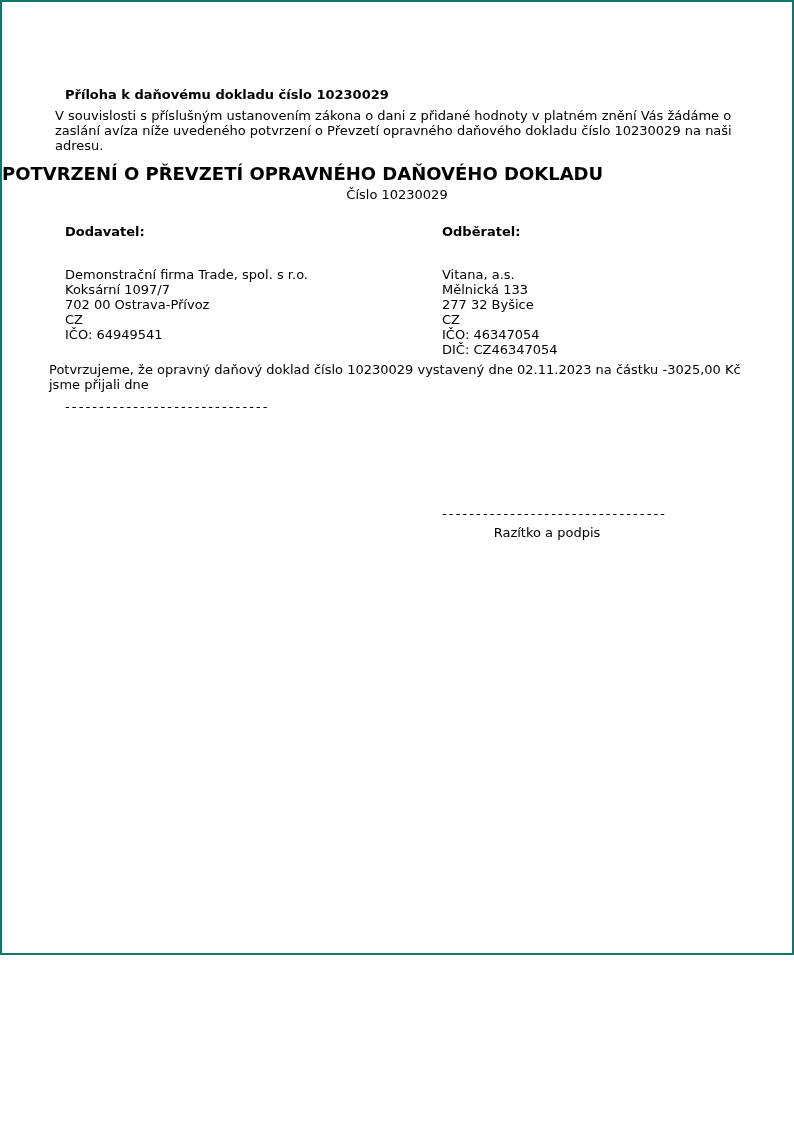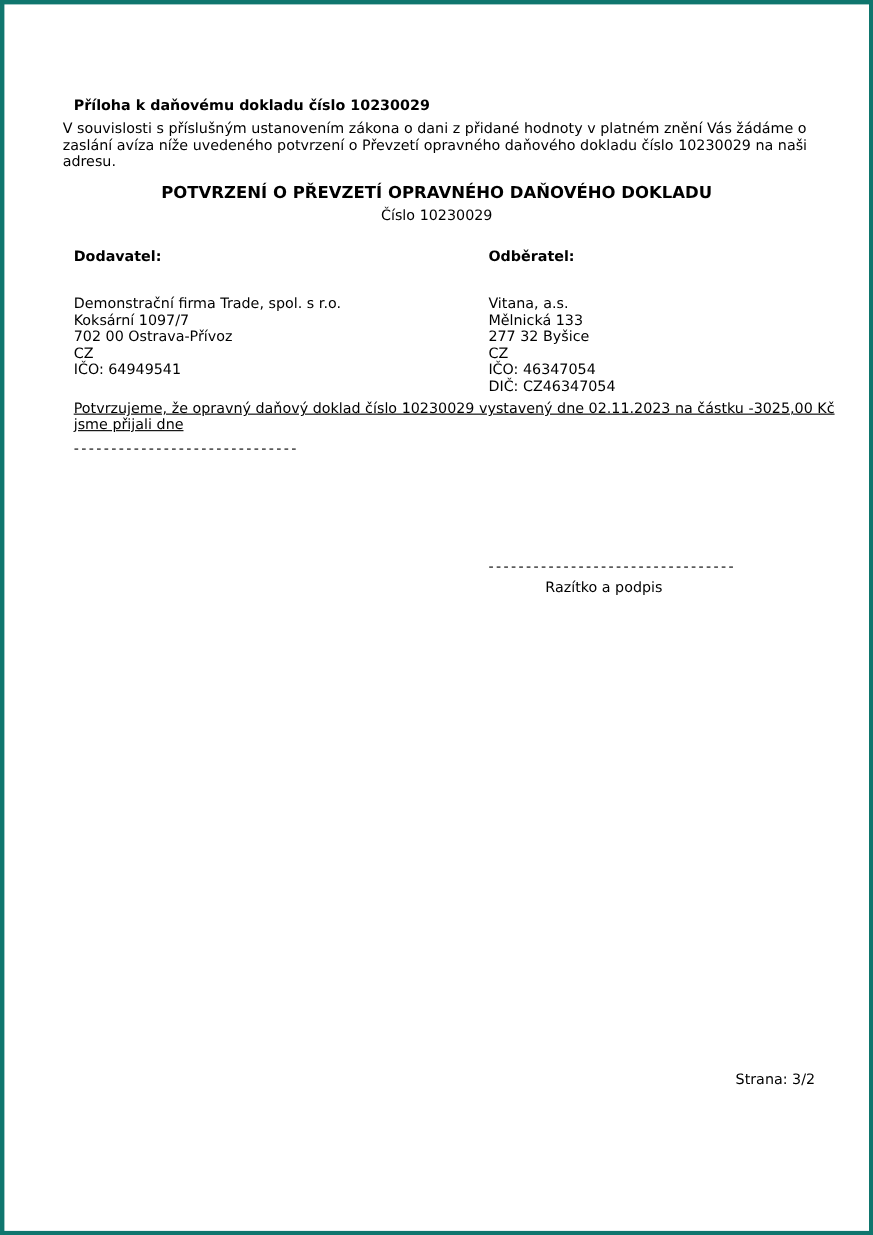--- a/index.html
+++ b/index.html
@@ -4,62 +4,60 @@
 <style>
   * { margin: 0; padding: 0; box-sizing: border-box; }
   html, body { background: #ffffff; }
   body {
     font-family: "DejaVu Sans", "Liberation Sans", sans-serif;
     color: #000000;
   }
   .page {
     position: relative;
     width: 794px;
-    height: 1123px;
+    height: 955px;
     background: #ffffff;
-    border: 4px solid #0f766e;
+    border: 2px solid #0f766e;
     overflow: hidden;
     font-size: 13px;
     line-height: 15px;
   }
   .abs { position: absolute; }
 
   .attachment-heading {
     left: 63px; top: 85px;
     font-weight: bold;
     white-space: nowrap;
   }
   .intro {
     left: 53px; top: 106px;
     width: 700px;
   }
   .doc-title {
     left: 0; top: 164px;
     width: 100%;
-    text-align: center;
     font-weight: bold;
-    font-size: 15px;
+    font-size: 18px;
   }
   .doc-number {
     left: 0; top: 185px;
     width: 100%;
     text-align: center;
   }
 
   .party { top: 222px; }
   .party-supplier { left: 63px; width: 360px; }
   .party-customer { left: 440px; width: 320px; }
   .party-label { font-weight: bold; }
   .party-lines { margin-top: 28px; }
   .party-lines div { white-space: nowrap; }
 
   .confirmation {
-    left: 63px; top: 360px;
+    left: 47px; top: 360px;
     width: 700px;
-    text-decoration: underline;
   }
   .date-dashes {
     left: 63px; top: 397px;
     white-space: nowrap;
     letter-spacing: -1px;
   }
 
   .signature {
     left: 440px; top: 504px;
     width: 210px;

